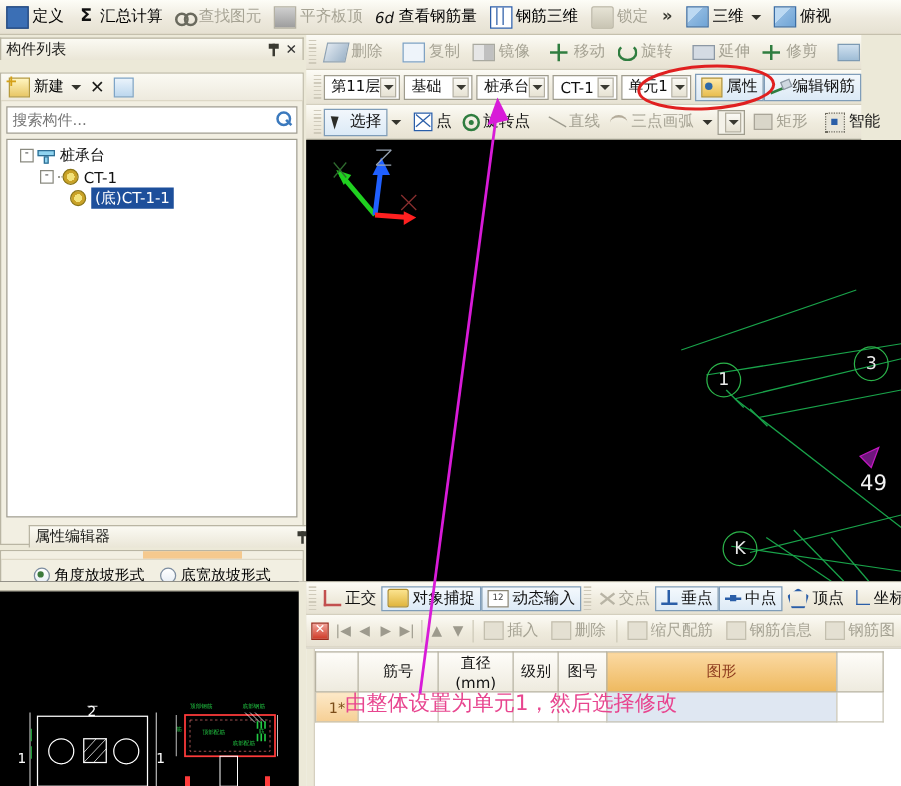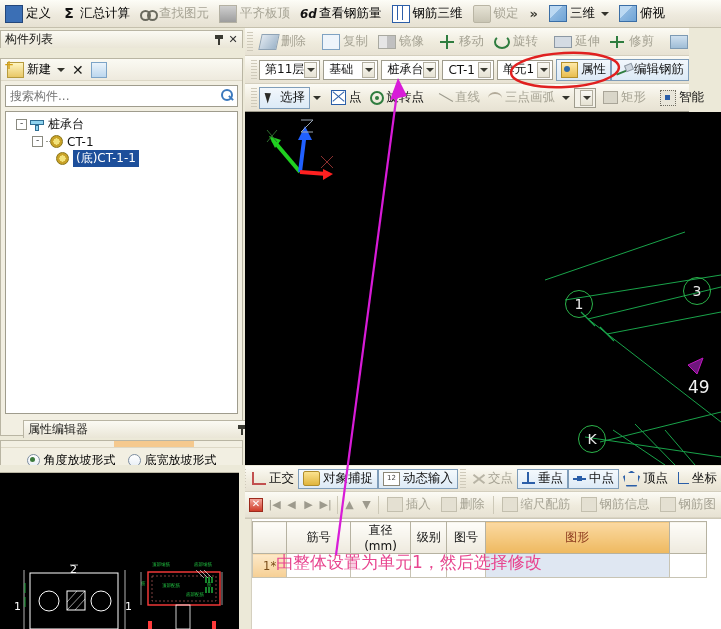--- a/index.html
+++ b/index.html
@@ -30,21 +30,21 @@
   .tb-item.dim{color:#a6a394;}
   .tb-ico{width:16px;height:16px;flex:0 0 16px;display:inline-block;position:relative;}
 
   
   .ico-define{background:#3b6fb5;border:1px solid #24477a;}
   .ico-sigma{background:transparent;color:#111;font-weight:bold;font-size:14px;line-height:15px;text-align:center;}
   .ico-flat{background:linear-gradient(#cfcfcf,#9d9d9d);border:1px solid #b4b1a3;}
   .ico-find{background:transparent;}
   .ico-find:before,.ico-find:after{content:"";position:absolute;width:7px;height:7px;border:2px solid #6a6a5e;border-radius:50%;top:4px;}
   .ico-find:before{left:0;}.ico-find:after{left:7px;}
-  .ico-view{font-size:12px;font-weight:bold;font-style:italic;color:#111;line-height:16px;}
+  .ico-view{font-size:12px;font-weight:normal;font-style:italic;color:#111;line-height:16px;}
   .ico-batch{background:linear-gradient(#d8d4c4,#b5b1a0);border:1px solid #b4b1a3;}
   .ico-grid3d{background:#fff;border:1px solid #2c5ea8;}
   .ico-grid3d:before{content:"";position:absolute;left:4px;top:0;width:1px;height:14px;background:#2c5ea8;}
   .ico-grid3d:after{content:"";position:absolute;left:9px;top:0;width:1px;height:14px;background:#2c5ea8;}
   .ico-lock{background:linear-gradient(#e6e3d5,#c9c5b4);border:1px solid #b9b5a4;border-radius:2px;}
   .ico-cube{
     width:17px;height:15px;
     background:linear-gradient(135deg,#bcd9f2 40%,#8db8e0 41%,#6fa4d6);
     border:1px solid #3b6ea5;
   }
@@ -205,21 +205,21 @@
     position:absolute;width:26px;height:26px;border:1px solid #2bb34a;border-radius:50%;
     color:#e9e9e9;font-size:14px;display:flex;align-items:center;justify-content:center;
     font-family:"DejaVu Sans","Liberation Sans",sans-serif;
   }
   .dimtxt{position:absolute;color:#f2f2f2;font-size:17px;margin-top:30px;}
 
   
   #snap-bar{
     position:absolute;left:0;top:438px;width:476px;height:26px;display:flex;align-items:center;
     background:linear-gradient(#fcfbf5,#efebdd 55%,#e7e2d3);border-bottom:1px solid #d4cfbe;
-    box-sizing:border-box;overflow:hidden;justify-content:flex-end;
+    box-sizing:border-box;overflow:hidden;
   }
   .snap-btn{display:flex;align-items:center;gap:3px;padding:1px 4px;height:20px;box-sizing:border-box;font-size:12.5px;color:#111;white-space:nowrap;}
   .snap-btn.on{border:1px solid #7f9db9;background:linear-gradient(#f4f9fd,#ddeaf6);}
   .snap-btn.dim{color:#a6a394;}
   .ico-ortho{width:14px;height:13px;position:relative;}
   .ico-ortho:before{content:"";position:absolute;left:0;top:0;width:2px;height:13px;background:#c2504f;}
   .ico-ortho:after{content:"";position:absolute;left:0;top:11px;width:14px;height:2px;background:#c2504f;}
   .ico-osnap{width:15px;height:13px;background:linear-gradient(#fbe38f,#e0b53d);border:1px solid #b08e2c;border-radius:2px;}
   .ico-dyn{width:15px;height:12px;background:#fff;border:1px solid #8b8778;font-size:7px;text-align:center;color:#444;line-height:11px;}
   .ico-inter{width:13px;height:13px;position:relative;}

